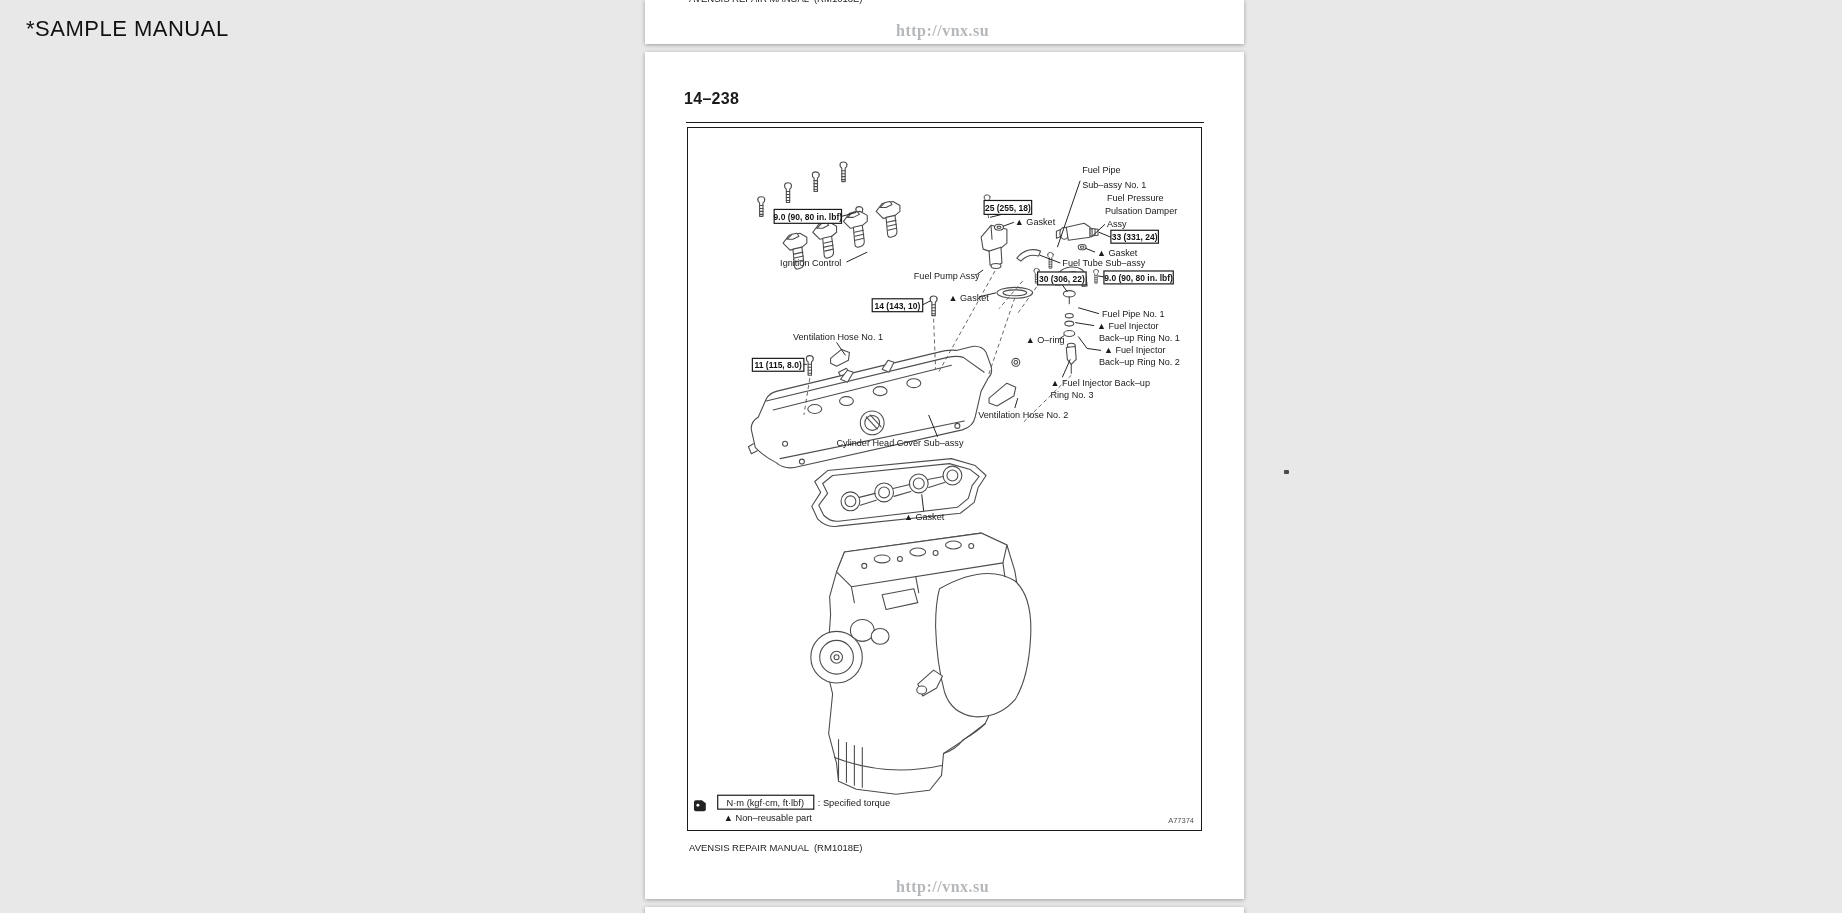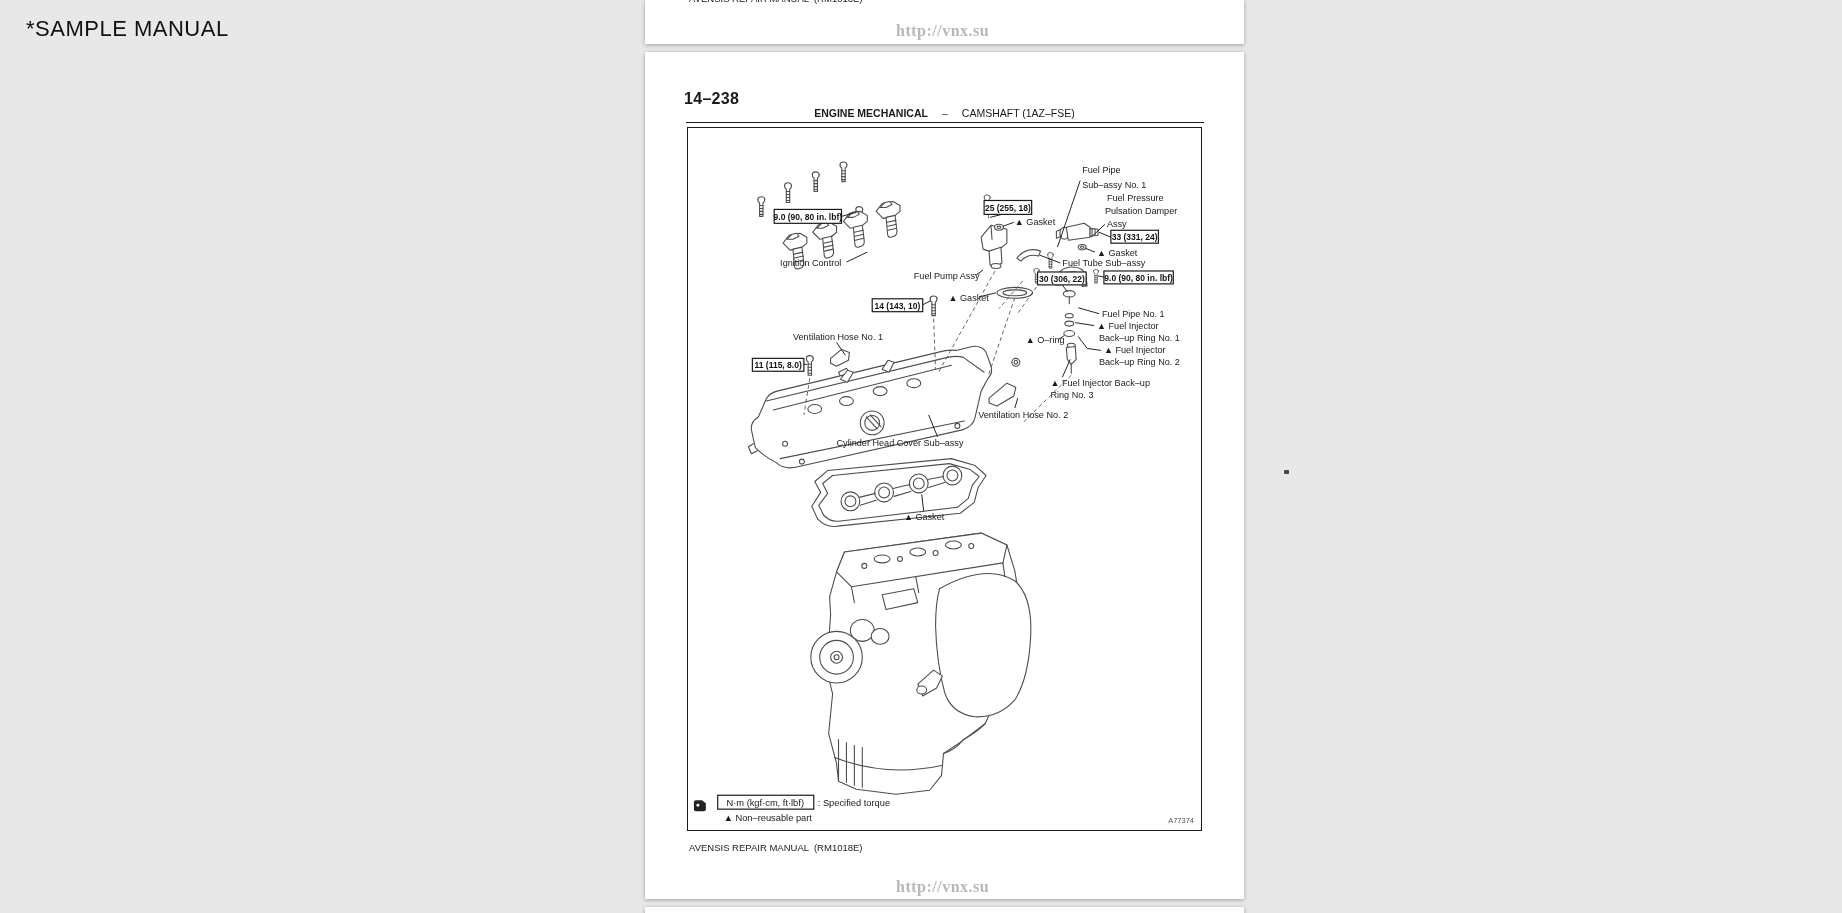--- a/index.html
+++ b/index.html
@@ -66,21 +66,20 @@
 
 <div class="sample-title">*SAMPLE MANUAL</div>
 
 <div class="page" id="page-top">
   <div class="clip-footer">AVENSIS REPAIR MANUAL  (RM1018E)</div>
   <div class="watermark">http://vnx.su</div>
 </div>
 
 <div class="page" id="page-main">
   <div class="page-number">14–238</div>
-  <div class="header-row"><span class="sec">ENGINE MECHANICAL</span><span class="dash">–</span><span class="topic">CAMSHAFT (1AZ–FSE)</span></div>
   <div class="header-rule"></div>
 
   <div class="diagram">
   <svg viewBox="0 0 518 707" preserveAspectRatio="none" font-family="Liberation Sans, sans-serif">
     <defs>
       <g id="bolt" fill="#fff" stroke="#4d4d4d" stroke-width="1.1" stroke-linejoin="round">
         <ellipse cx="0" cy="1.6" rx="3.4" ry="2.4"></ellipse>
         <path d="M-3.4,1.6 L-3.2,4 L-1.7,5.5 L-1.7,19 L1.7,19 L1.7,5.5 L3.2,4 L3.4,1.6"></path>
         <line x1="-1.7" y1="8" x2="1.7" y2="8"></line>
             <line x1="-1.7" y1="11" x2="1.7" y2="11"></line>

